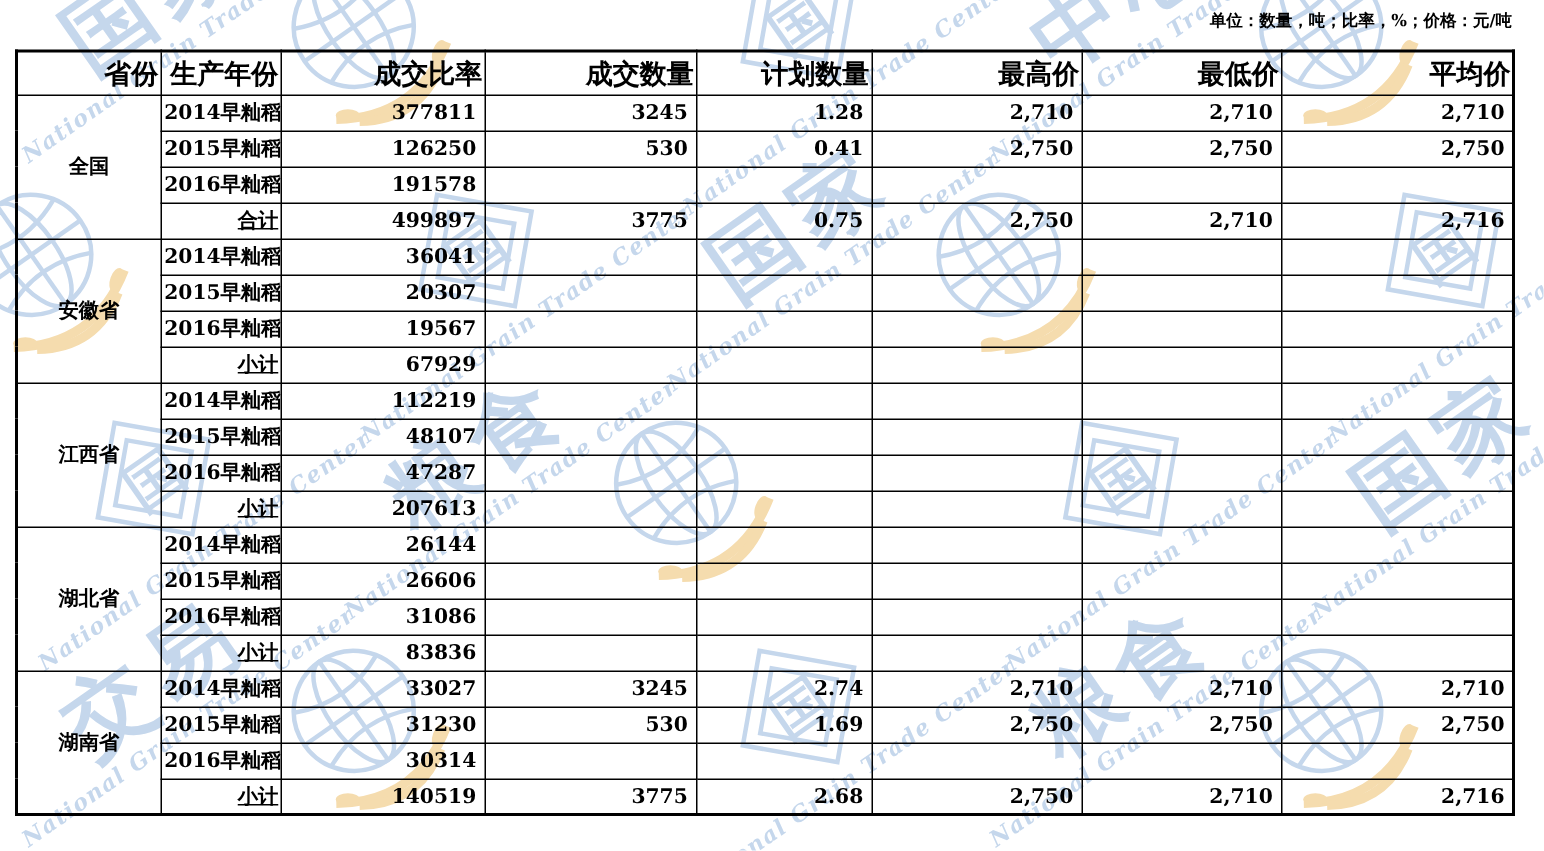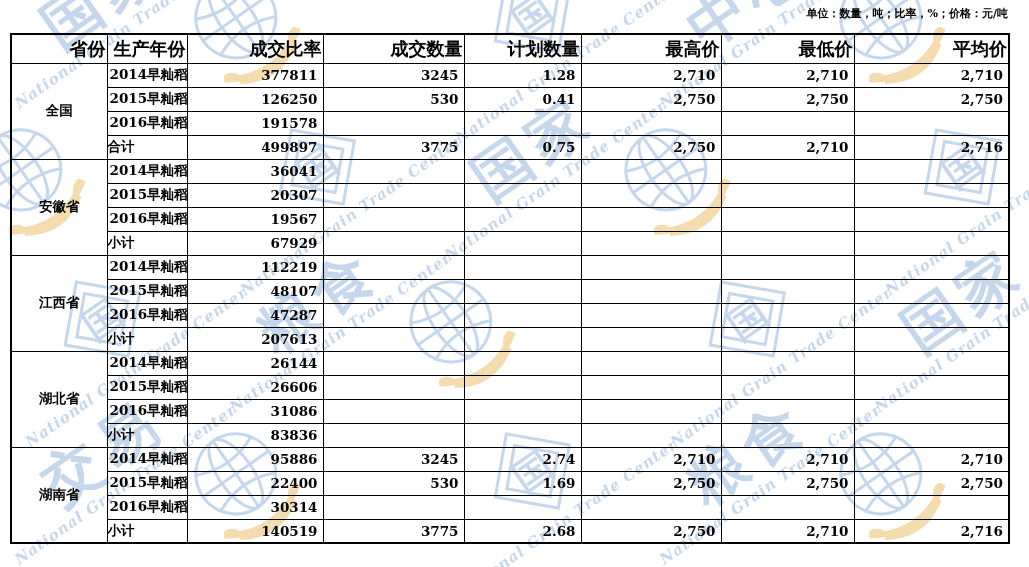--- a/index.html
+++ b/index.html
@@ -33,21 +33,21 @@
   table.report th,table.report td{
     border:1px solid #000;overflow:hidden;white-space:nowrap;
     font-weight:bold;color:#000;background:transparent;
   }
   table.report thead tr{height:29px;}
   table.report tbody tr{height:24px;}
   table.report th{font-size:18px;text-align:right;}
   table.report td{font-size:13.5px;}
   td.province{text-align:center;font-size:14px;margin-top:26px;}
   td.year{text-align:center;padding-left:2px;}
-  td.year.center{text-align:left;padding-left:0;}
+  td.year.center{text-align:right;padding-left:0;text-decoration:underline;}
   td.num{text-align:right;padding-right:5px;}
 </style>
 </head>
 <body>
 
 <div class="wm-layer">
     <div class="wm-tile" style="left: -25px; top: -35px;">
       <div class="wm-cjk" style="color: rgb(197, 215, 236);">国家</div>
       <div class="wm-en" style="color: rgb(197, 215, 236);">National Grain Trade Center</div>
     </div>
@@ -447,30 +447,30 @@
           <td class="num">83836</td>
           <td class="num"></td>
           <td class="num"></td>
           <td class="num"></td>
           <td class="num"></td>
           <td class="num"></td>
         </tr>
         <tr>
           <td class="province" rowspan="4">湖南省</td>
           <td class="year">2014早籼稻</td>
-          <td class="num">95886</td>
+          <td class="num">33027</td>
           <td class="num">3245</td>
           <td class="num">2.74</td>
           <td class="num">2,710</td>
           <td class="num">2,710</td>
           <td class="num">2,710</td>
         </tr>
         <tr>
           <td class="year">2015早籼稻</td>
-          <td class="num">22400</td>
+          <td class="num">31230</td>
           <td class="num">530</td>
           <td class="num">1.69</td>
           <td class="num">2,750</td>
           <td class="num">2,750</td>
           <td class="num">2,750</td>
         </tr>
         <tr>
           <td class="year">2016早籼稻</td>
           <td class="num">30314</td>
           <td class="num"></td>

